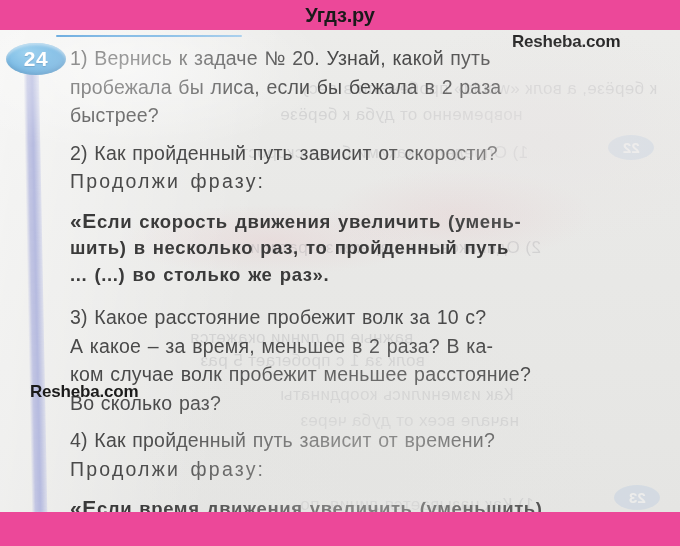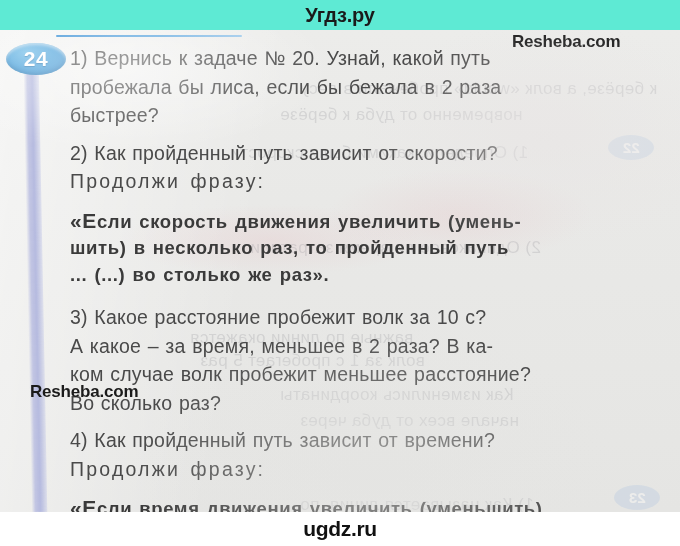--- a/index.html
+++ b/index.html
@@ -9,21 +9,21 @@
     background: #ffffff;
   }
   body {
     font-family: "Liberation Sans", sans-serif;
   }
   #page {
     position: relative;
     width: 680px;
     height: 546px;
     overflow: hidden;
-    background: #5eead4;
+    background: #ec4899;
   }
 
   
   .top-watermark {
     position: absolute;
     top: 0;
     left: 0;
     width: 680px;
     height: 30px;
     display: flex;
@@ -302,15 +302,14 @@
         
       </p>
 
     </div>
 
     <div class="wm-resheba wm-top">Resheba.com</div>
     <div class="wm-resheba wm-mid">Resheba.com</div>
 
   </div>
 
-  <div class="bottom-watermark">ugdz.ru</div>
 
 </div>
 
 </body></html>

